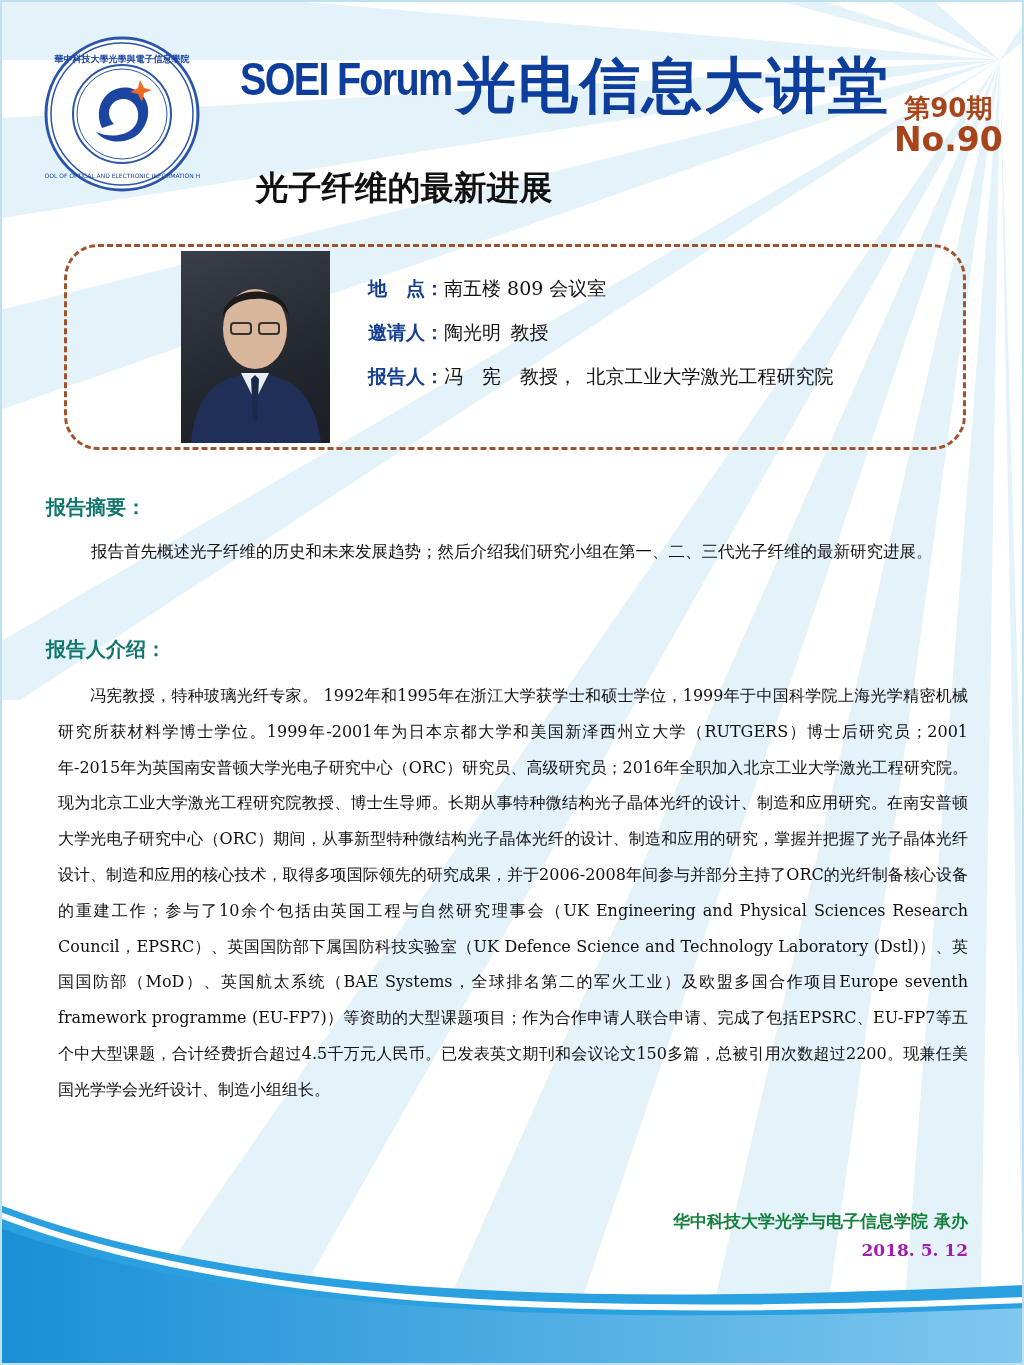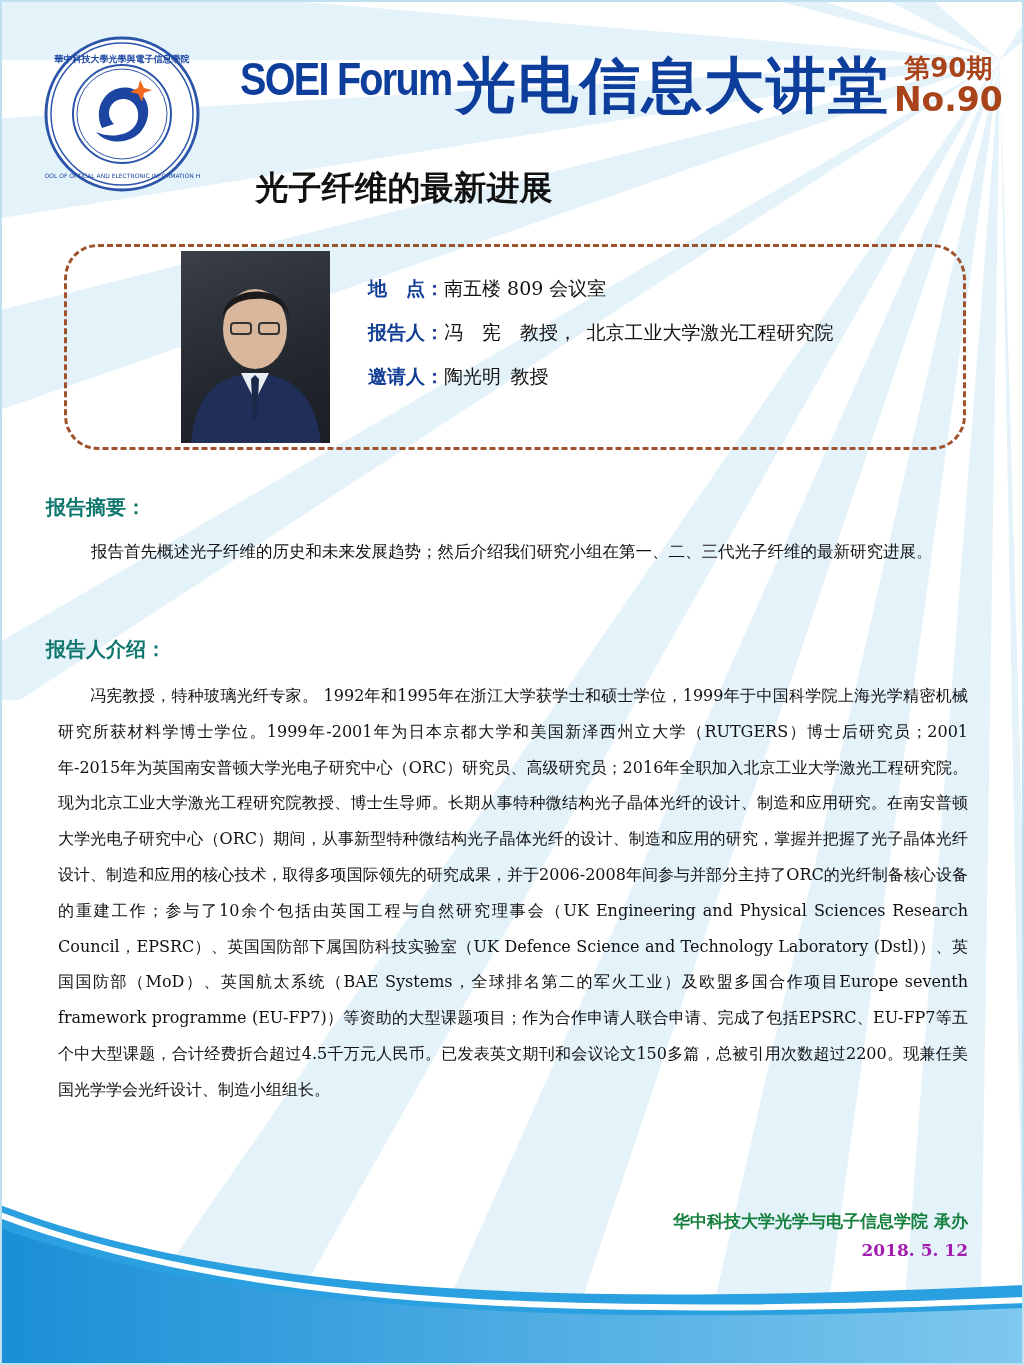--- a/index.html
+++ b/index.html
@@ -5,21 +5,21 @@
   html, body { margin:0; padding:0; }
   body { width:1024px; height:1365px; position:relative; overflow:hidden; background:#eaf5fb; font-family:"DejaVu Serif", serif; }
   .bg { position:absolute; inset:0; overflow:hidden; }
   .bg svg { position:absolute; left:0; top:0; }
   .frame { position:absolute; inset:0; border:2px solid #bfe0ef; box-sizing:border-box; pointer-events:none; }
 
   .logo { position:absolute; left:44px; top:36px; width:156px; height:156px; }
   .forum-title { position:absolute; left:240px; top:52px; font-family:"Liberation Sans", sans-serif; font-weight:bold; color:#0d3e9c; font-size:46px; letter-spacing:-2px; transform:scaleX(0.86); transform-origin:left top; white-space:nowrap; }
   .forum-cn { position:absolute; left:456px; top:46px; font-family:"DejaVu Sans", sans-serif; font-weight:bold; color:#0d3e9c; font-size:60px; letter-spacing:2px; white-space:nowrap; }
   .issue { position:absolute; left:894px; top:52px; color:#a8431a; font-family:"DejaVu Sans", sans-serif; font-weight:bold; line-height:32px; text-align:center; }
-  .issue .cn { font-size:26px; }
+  .issue .cn { font-size:26px;margin-top:40px; }
   .issue .en { font-size:33px; }
   .talk-title { position:absolute; left:0; width:808px; top:166px; text-align:center; font-family:"DejaVu Sans", sans-serif; font-weight:bold; font-size:33px; color:#111; }
 
   .info-box { position:absolute; left:64px; top:244px; width:902px; height:206px; border:3px dashed #a0522d; border-radius:34px; box-sizing:border-box; }
   .photo { position:absolute; left:181px; top:251px; width:149px; height:192px; background:linear-gradient(160deg,#3a3f48 0%,#23272e 60%,#1b1e24 100%); overflow:hidden; }
   .info-rows { position:absolute; left:368px; top:274px; }
   .info-row { height:44px; line-height:28px; font-size:19px; white-space:nowrap; color:#111; }
   .info-row .lbl { color:#123f95; font-weight:bold; font-family:"DejaVu Sans", sans-serif; }
   .info-row .val { font-family:"DejaVu Serif", serif; }
   .info-row .val.bold { font-weight:bold; }
@@ -96,24 +96,24 @@
     <path d="M60,122 L74,150 L88,122 Z" fill="#e9eef4"></path>
     <path d="M70,128 L74,124 L78,128 L76,170 L72,170 Z" fill="#1a2a4a"></path>
   </svg>
 </div>
 
 <div class="info-rows">
   <div class="info-row">
     <span class="lbl">地　点</span><span class="lbl">：</span><span class="val">南五楼 809 会议室</span>
   </div>
   <div class="info-row">
-    <span class="lbl">报告人</span><span class="lbl">：</span><span class="val">冯　宪　教授， 北京工业大学激光工程研究院</span>
+    <span class="lbl">邀请人</span><span class="lbl">：</span><span class="val">陶光明 教授</span>
   </div>
   <div class="info-row">
-    <span class="lbl">邀请人</span><span class="lbl">：</span><span class="val">陶光明 教授</span>
+    <span class="lbl">报告人</span><span class="lbl">：</span><span class="val">冯　宪　教授， 北京工业大学激光工程研究院</span>
   </div>
 </div>
 
 <div class="section-head" style="top:494px;">报告摘要：</div>
 <div class="para" style="top:534px;">报告首先概述光子纤维的历史和未来发展趋势；然后介绍我们研究小组在第一、二、三代光子纤维的最新研究进展。</div>
 
 <div class="section-head" style="top:636px;">报告人介绍：</div>
 <div class="para" style="top:678px; line-height:35.8px; font-size:16px;">冯宪教授，特种玻璃光纤专家。 1992年和1995年在浙江大学获学士和硕士学位，1999年于中国科学院上海光学精密机械研究所获材料学博士学位。1999年-2001年为日本京都大学和美国新泽西州立大学（RUTGERS）博士后研究员；2001年-2015年为英国南安普顿大学光电子研究中心（ORC）研究员、高级研究员；2016年全职加入北京工业大学激光工程研究院。现为北京工业大学激光工程研究院教授、博士生导师。长期从事特种微结构光子晶体光纤的设计、制造和应用研究。在南安普顿大学光电子研究中心（ORC）期间，从事新型特种微结构光子晶体光纤的设计、制造和应用的研究，掌握并把握了光子晶体光纤设计、制造和应用的核心技术，取得多项国际领先的研究成果，并于2006-2008年间参与并部分主持了ORC的光纤制备核心设备的重建工作；参与了10余个包括由英国工程与自然研究理事会（UK Engineering and Physical Sciences Research Council，EPSRC）、英国国防部下属国防科技实验室（UK Defence Science and Technology Laboratory (Dstl)）、英国国防部（MoD）、英国航太系统（BAE Systems，全球排名第二的军火工业）及欧盟多国合作项目Europe seventh framework programme (EU-FP7)）等资助的大型课题项目；作为合作申请人联合申请、完成了包括EPSRC、EU-FP7等五个中大型课题，合计经费折合超过4.5千万元人民币。已发表英文期刊和会议论文150多篇，总被引用次数超过2200。现兼任美国光学学会光纤设计、制造小组组长。</div>
 
 <div class="organizer">华中科技大学光学与电子信息学院 承办</div>

